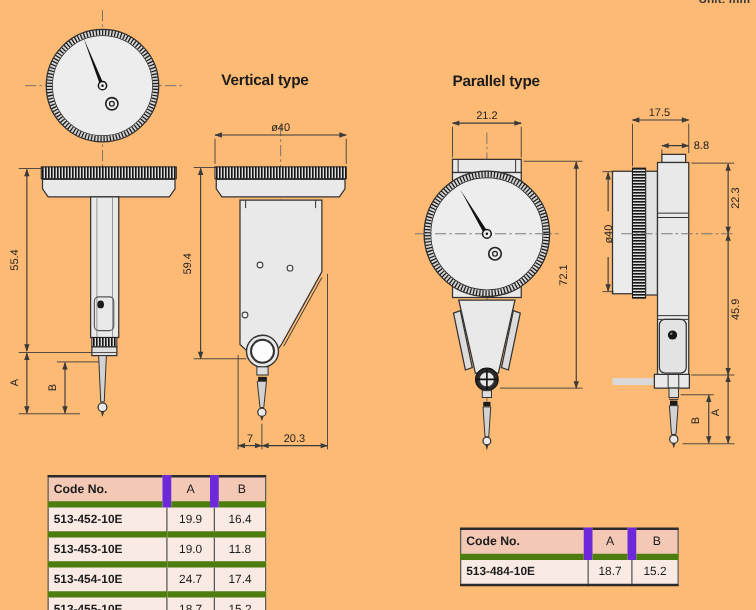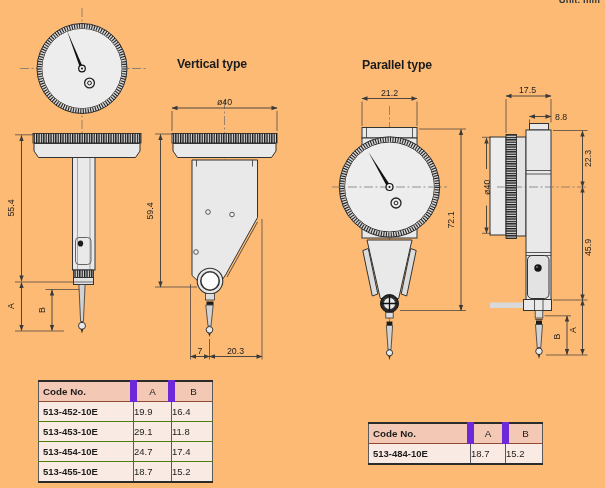--- a/index.html
+++ b/index.html
@@ -15,26 +15,26 @@
   .dim{stroke:#3a3a3a;stroke-width:0.9;fill:none;}
   .ext{stroke:#3a3a3a;stroke-width:0.7;fill:none;}
   .cl{stroke:#6a6a6a;stroke-width:0.7;fill:none;stroke-dasharray:9 2.5 2 2.5;}
   .hole{fill:#f2f2f2;stroke:#444;stroke-width:0.9;}
   
   .tbl{border-collapse:collapse;table-layout:fixed;
        border-top:2.2px solid #2b2b2b;border-bottom:2.2px solid #2b2b2b;
        border-left:1px solid #5a5a5a;border-right:1px solid #5a5a5a;}
   .tbl th{background:#f3c9b5;border-bottom:1.4px solid #8f4a33;border-right:7px solid #6d28d9;
           font-size:9.8px;color:#1c1c1c;height:18.5px;padding:0;}
-  .tbl td{background:#f9ebe4;border-right:1px solid #5a5a5a;border-top:1px solid #4d7c0f;
+  .tbl td{background:#f9ebe4;border-right:1px solid #5a5a5a;border-top:5px solid #4d7c0f;
           font-size:9.5px;color:#1c1c1c;height:19px;padding:0;}
   .tbl th:last-child,.tbl td:last-child{border-right:none;}
   .code{text-align:left;padding-left:4px !important;font-weight:bold;font-size:9.8px;}
   .hnum{text-align:center;font-weight:normal;}
-  .num{}
+  .num{text-align:center;}
   #tbl-left{position:absolute;left:38px;top:380px;width:174px;}
   #tbl-right{position:absolute;left:368px;top:422px;width:174px;}
 </style>
 </head>
 <body>
 
 <div id="page">
 
 <svg width="605" height="488" viewBox="0 0 605 488" style="position:absolute;left:0;top:0">
   <defs>
@@ -212,21 +212,21 @@
     <th class="hnum">A</th>
     <th class="hnum">B</th>
   </tr>
   <tr>
     <td class="code">513-452-10E</td>
     <td class="num">19.9</td>
     <td class="num">16.4</td>
   </tr>
   <tr>
     <td class="code">513-453-10E</td>
-    <td class="num">29.1</td>
+    <td class="num">19.0</td>
     <td class="num">11.8</td>
   </tr>
   <tr>
     <td class="code">513-454-10E</td>
     <td class="num">24.7</td>
     <td class="num">17.4</td>
   </tr>
   <tr>
     <td class="code">513-455-10E</td>
     <td class="num">18.7</td>

